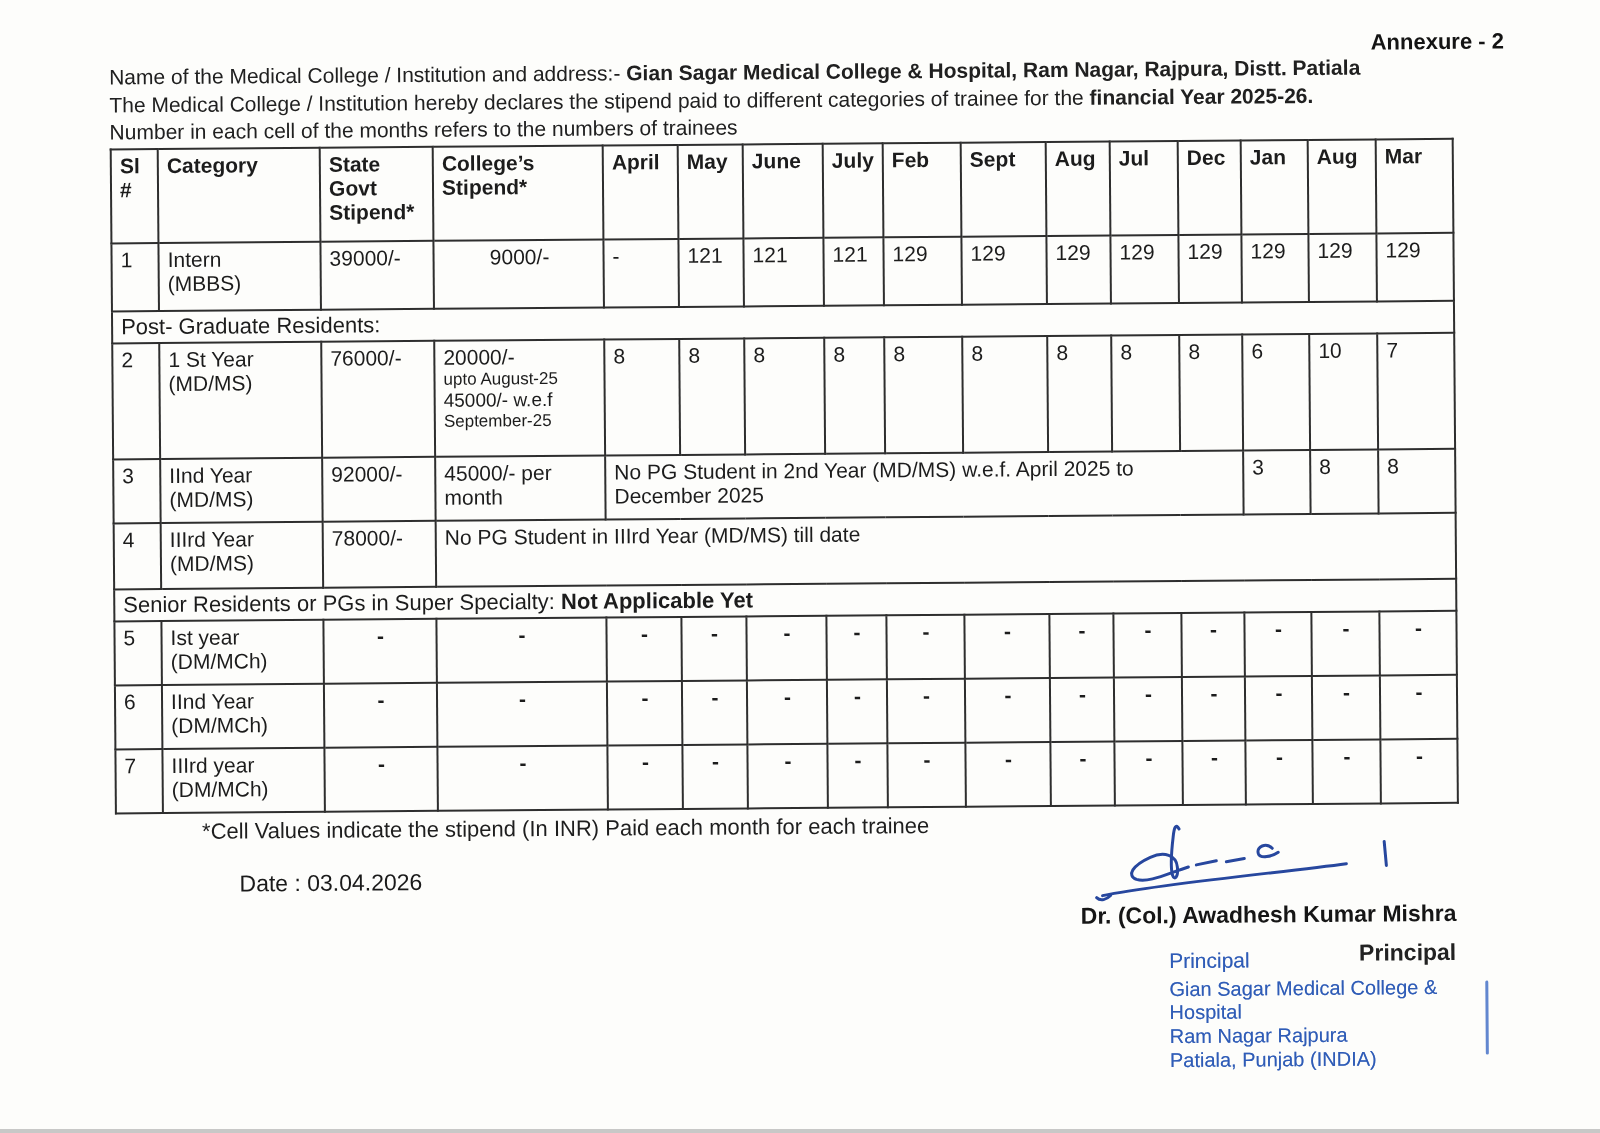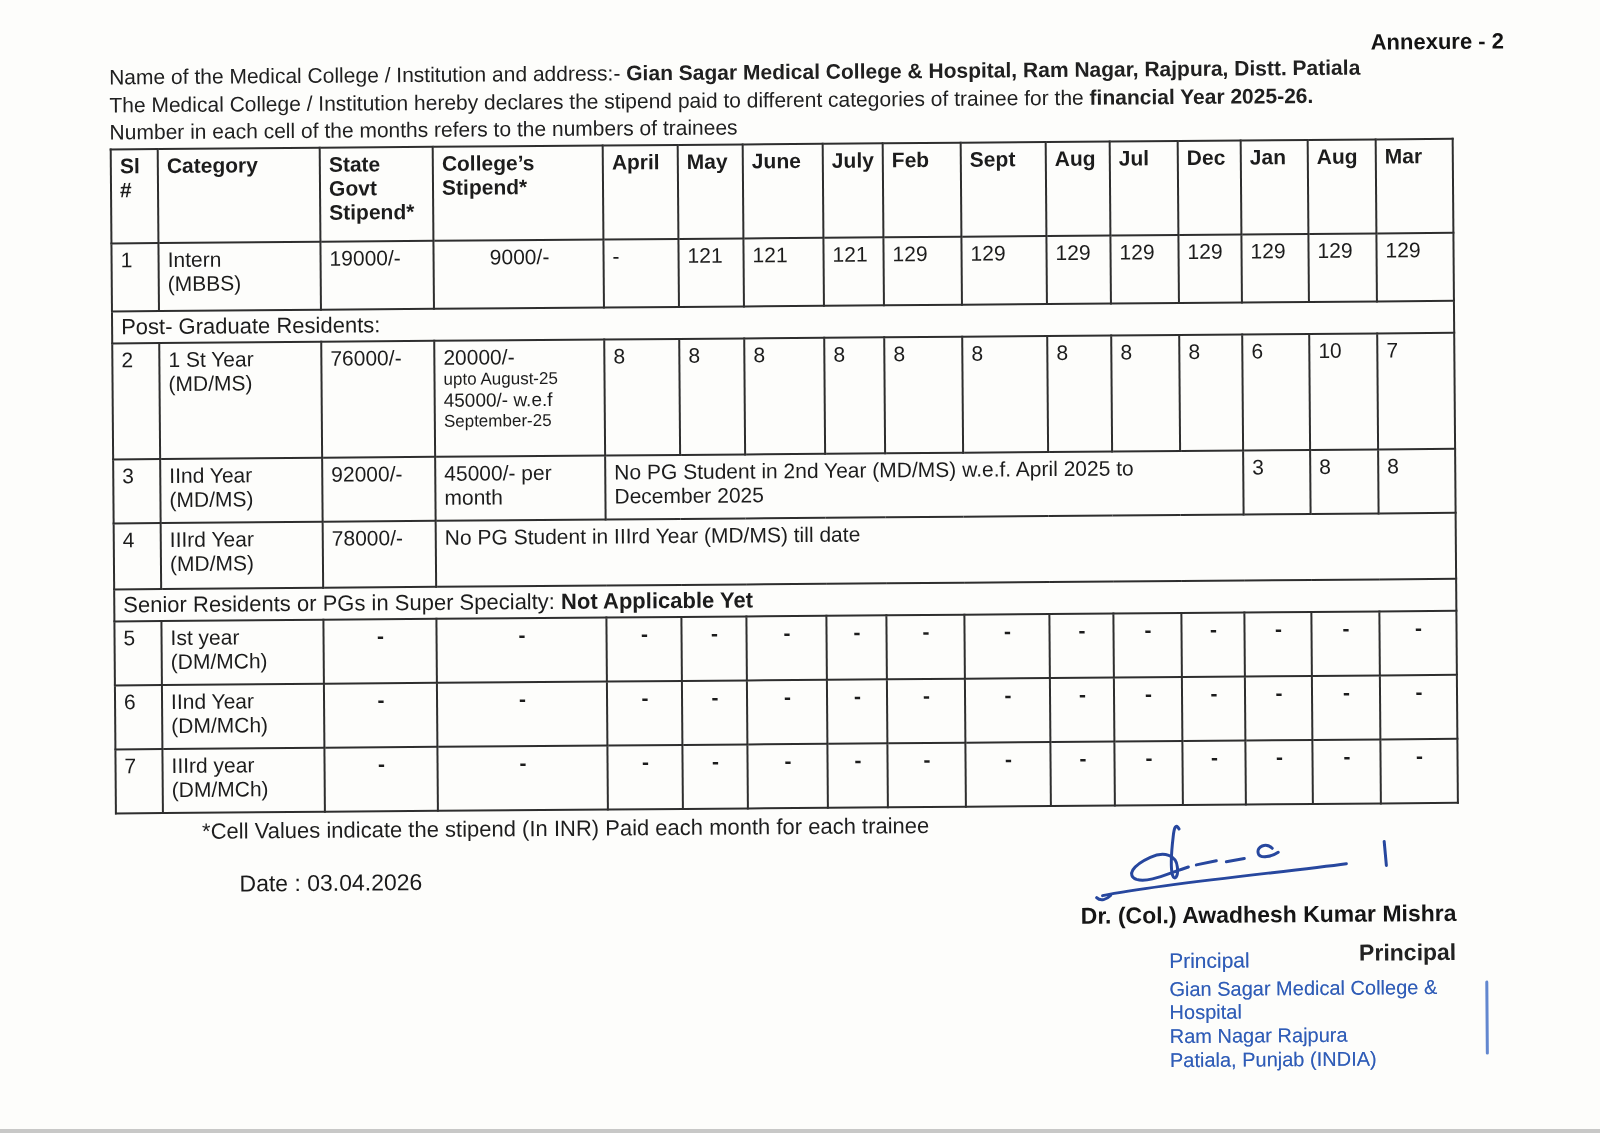--- a/index.html
+++ b/index.html
@@ -144,21 +144,21 @@
       <td class="hdr">Dec</td>
       <td class="hdr">Jan</td>
       <td class="hdr">Aug</td>
       <td class="hdr">Mar</td>
     </tr>
 
     <tr class="h-r1">
       <td>1</td>
       <td class="pre">Intern
 (MBBS)</td>
-      <td>19000/-</td>
+      <td>39000/-</td>
       <td class="center">9000/-</td>
       <td>-</td>
       <td>121</td>
       <td>121</td>
       <td>121</td>
       <td>129</td>
       <td>129</td>
       <td>129</td>
       <td>129</td>
       <td>129</td>

